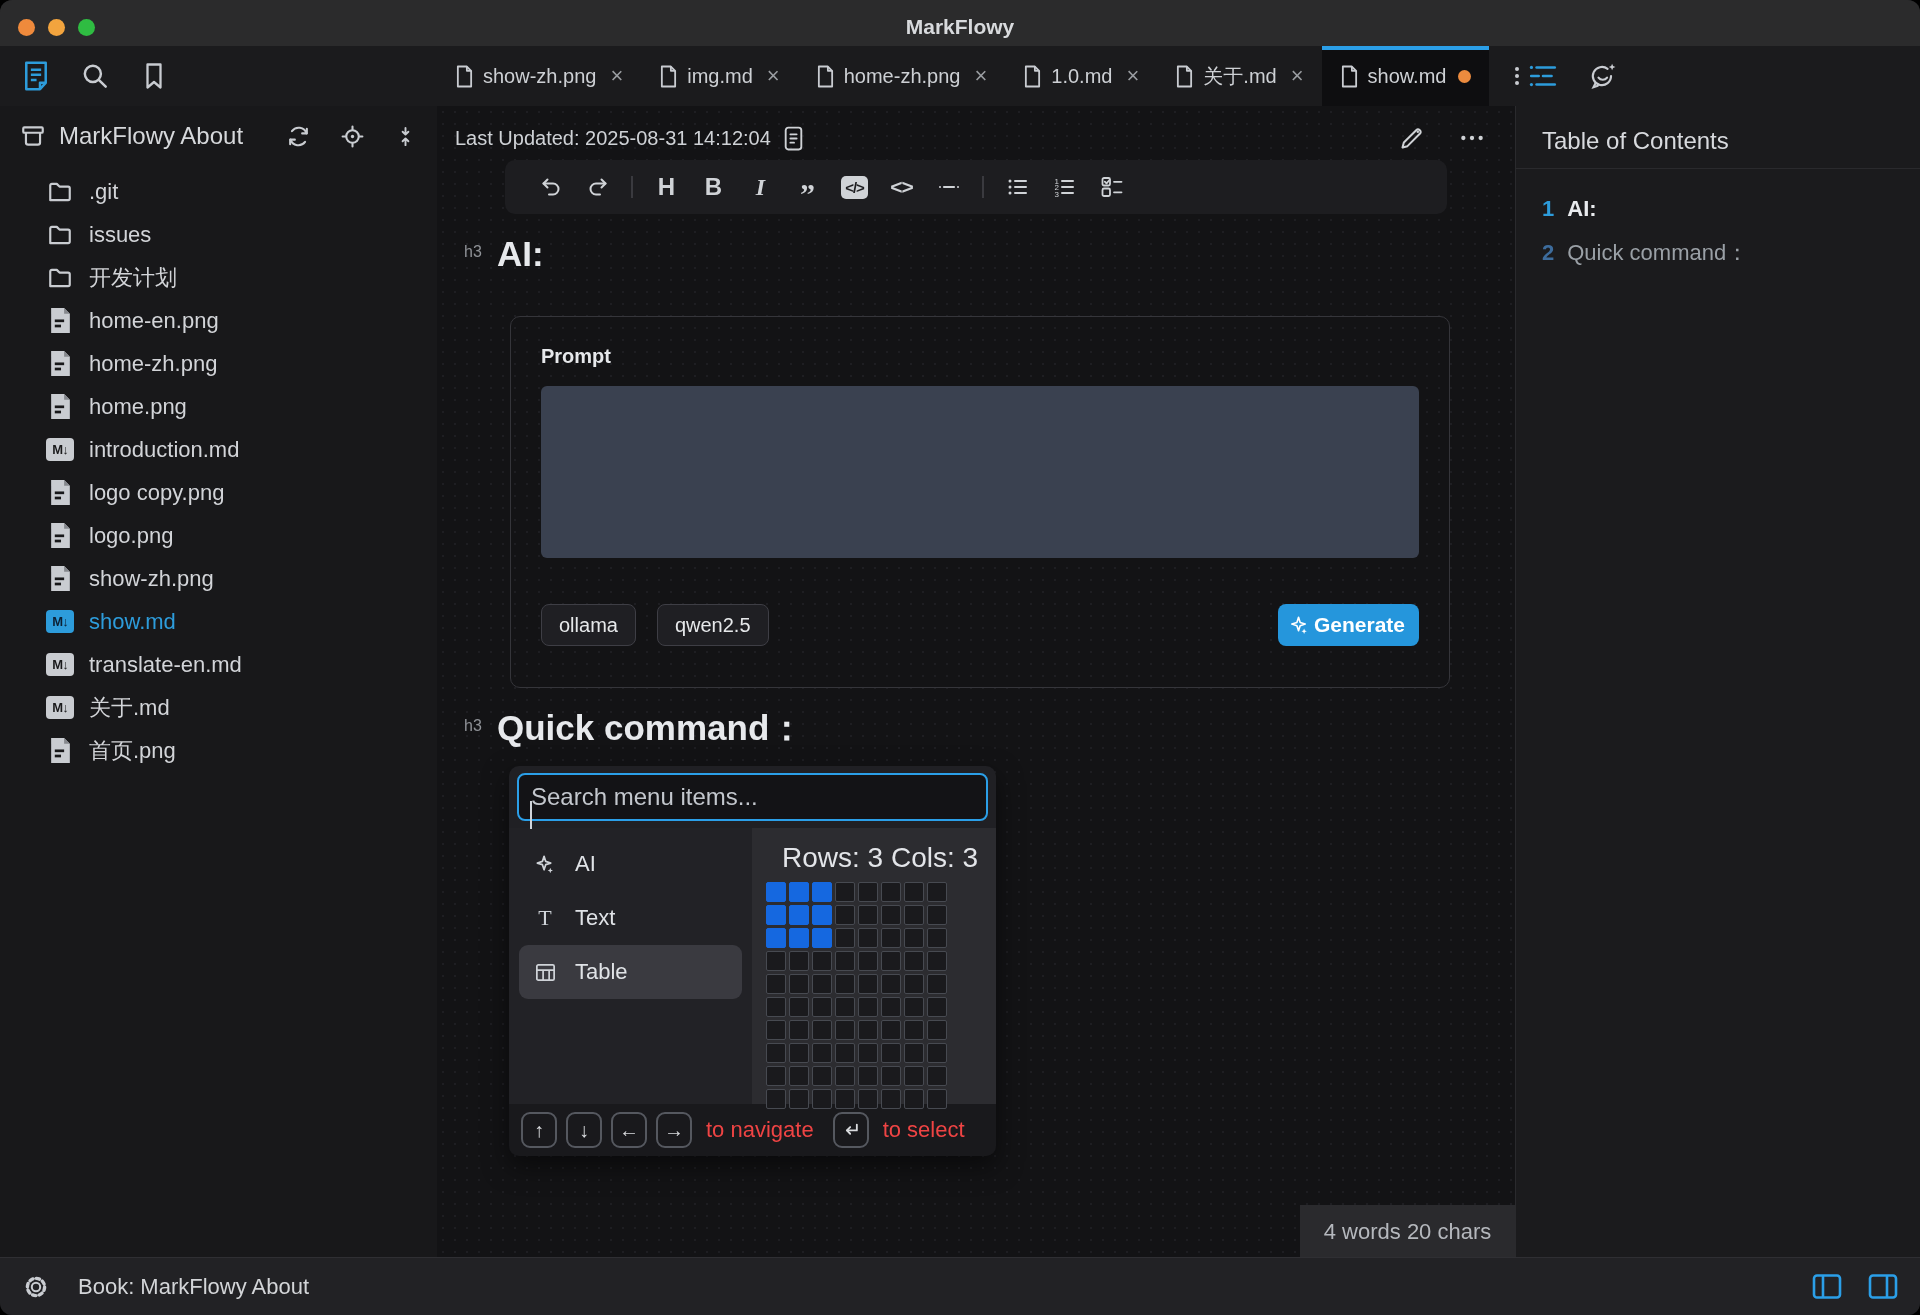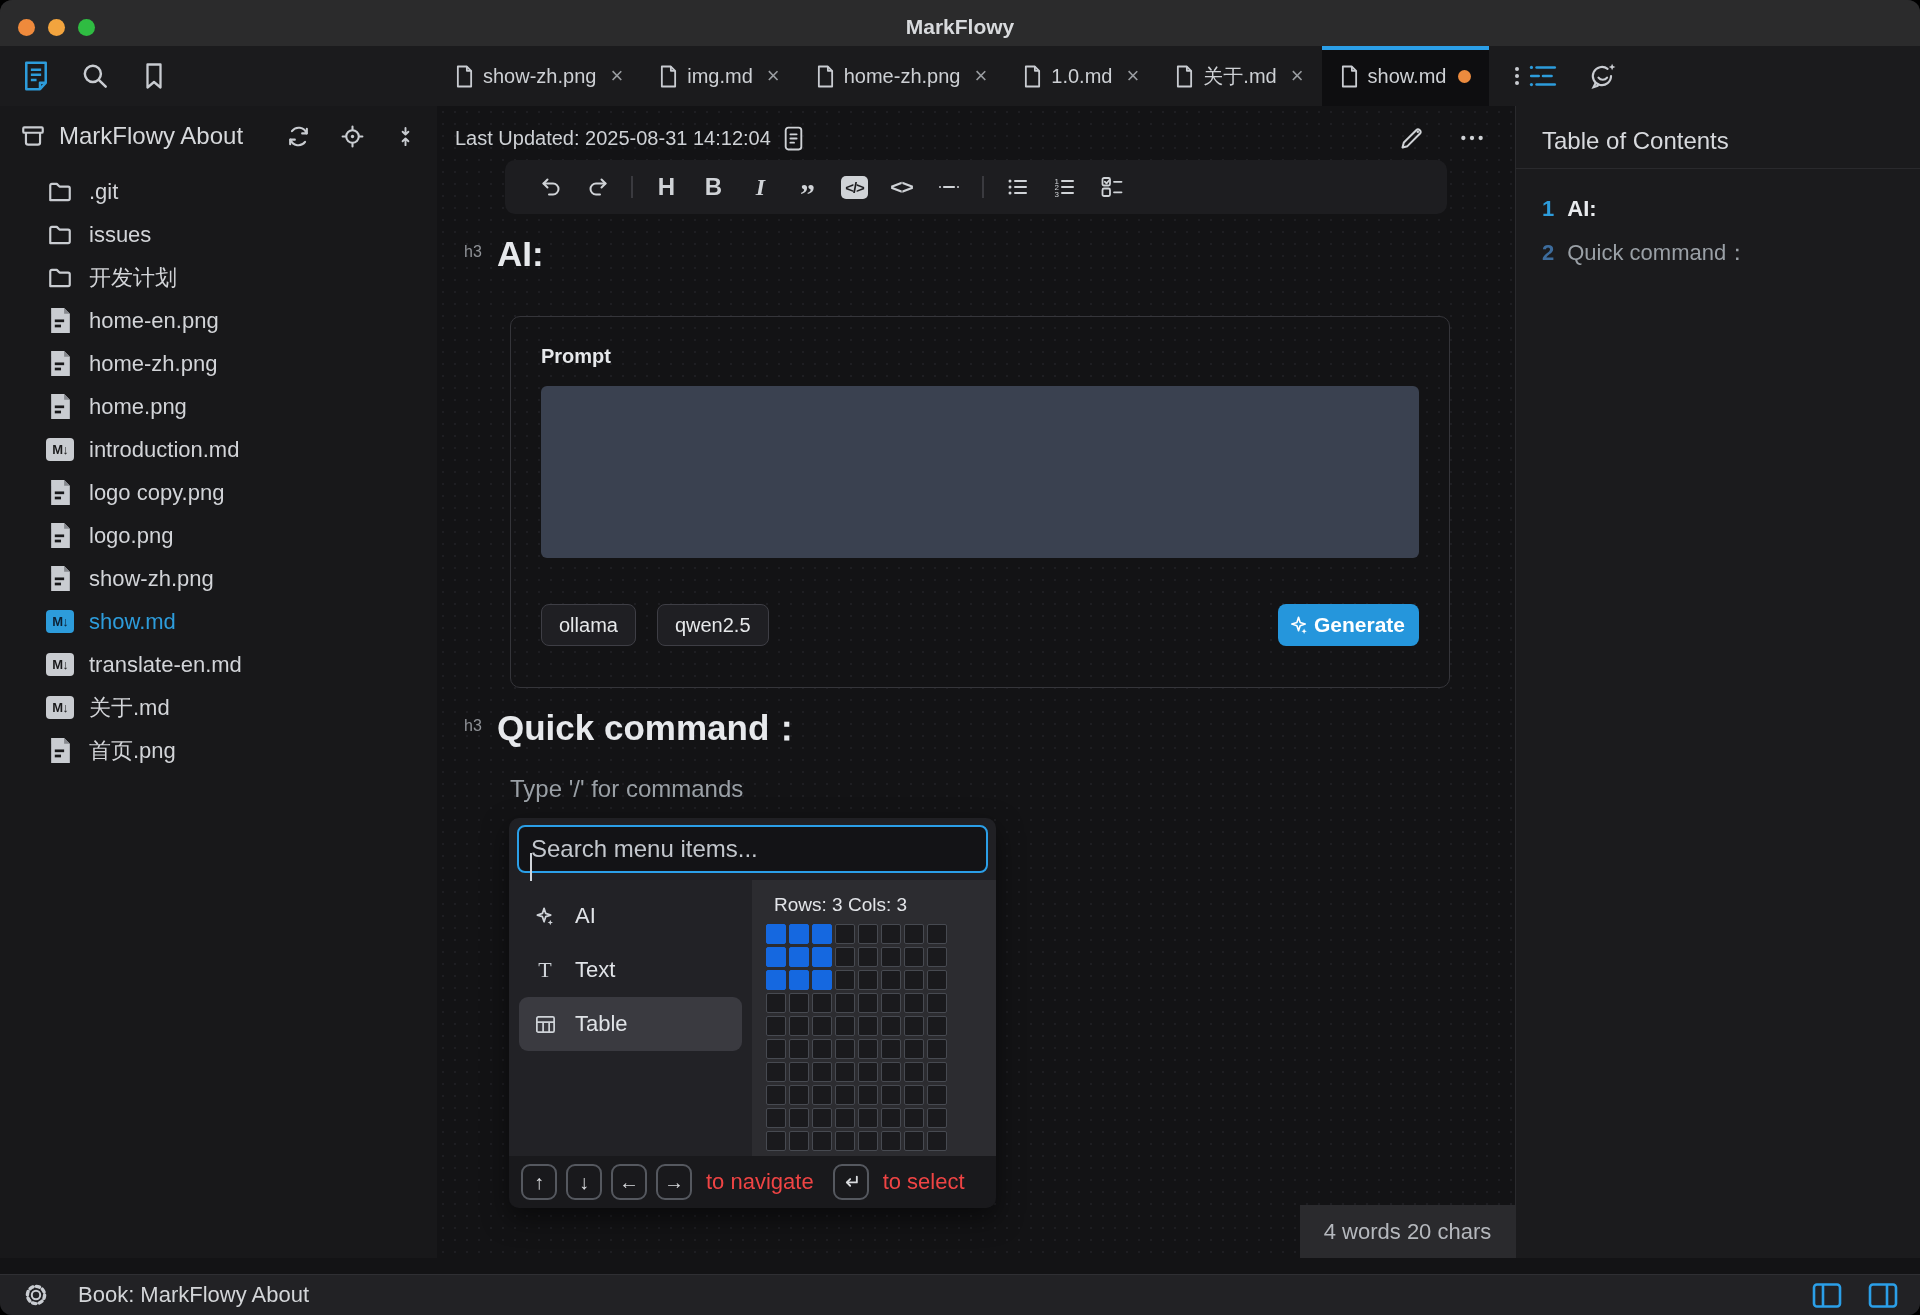--- a/index.html
+++ b/index.html
@@ -71,42 +71,42 @@
   .cmd-search{width:100%;height:48px;box-sizing:border-box;background:#131316;border:2px solid #2b9fe8;border-radius:8px;color:#e3e6ea;font-size:24px;padding:0 12px;outline:none;font-family:inherit;}
   .cmd-search::placeholder{color:#c3c7cd;}
   .caret{position:absolute;left:13px;top:10px;width:2px;height:28px;background:#d0d4da;}
   .cmd-body{display:flex;height:276px;}
   .cmd-menu{width:243px;box-sizing:border-box;background:#222226;padding:9px 10px;flex:none;}
   .menu-item{display:flex;align-items:center;gap:17px;height:54px;padding:0 13px;border-radius:9px;font-size:22px;color:#e0e3e7;}
   .menu-item.selected{background:#3a3a40;}
   .mi-icon{width:26px;display:flex;justify-content:center;color:#cfd3d8;}
   .t-glyph{font-size:22px;color:#cfd3d8;font-family:"Liberation Serif",serif;}
   .cmd-grid-zone{flex:1;background:#2c2c30;padding:12px 14px;box-sizing:border-box;}
-  .grid-label{font-size:19px;color:#e3e5e9;margin:2px 0 8px 8px;}
+  .grid-label{font-size:28px;color:#e3e5e9;margin:2px 0 8px 16px;}
   .size-grid{display:grid;grid-template-columns:repeat(8,20px);gap:3px;}
   .cell{width:20px;height:20px;box-sizing:border-box;background:#1a1a1d;border:1px solid #474a51;border-radius:2px;}
   .cell.on{background:#1568e0;border-color:#1568e0;}
   .cmd-footer{background:#19191c;height:52px;display:flex;align-items:center;gap:9px;padding:0 12px;}
   .key{min-width:36px;height:36px;box-sizing:border-box;border:2px solid #55585f;border-radius:9px;display:flex;align-items:center;justify-content:center;font-size:20px;color:#d9dbde;}
   .key-label{font-size:22px;color:#ef4444;margin:0 10px 0 5px;}
 
   .word-badge{position:absolute;right:0;bottom:0;width:215px;height:53px;background:#2a2a2d;display:flex;align-items:center;justify-content:center;font-size:22px;color:#b5b8bd;}
 
   
   .toc{position:absolute;top:106px;left:1515px;right:0;bottom:57px;background:#1b1b1d;border-left:1px solid #2a2a2d;box-sizing:border-box;}
   .toc-header{height:54px;margin-top:8px;display:flex;align-items:center;padding:0 26px;font-size:24px;color:#d8dade;border-bottom:1px solid #2a2a2d;}
   .toc-list{padding:18px 26px;}
   .toc-item{display:flex;gap:13px;align-items:center;height:44px;font-size:22px;}
   .toc-item .toc-num{font-weight:bold;color:#3d6c9c;}
   .toc-item .toc-label{color:#9aa0a6;}
   .toc-item.active .toc-num{color:#2d9cdb;}
   .toc-item.active .toc-label{color:#e9ebee;font-weight:bold;}
 
   
-  .statusbar{position:absolute;bottom:0;left:0;right:0;height:41px;background:#222225;border-top:1px solid #2f2f33;box-sizing:border-box;display:flex;align-items:center;padding:0 22px;}
+  .statusbar{position:absolute;bottom:0;left:0;right:0;height:58px;background:#222225;border-top:1px solid #2f2f33;box-sizing:border-box;display:flex;align-items:center;padding:0 22px;}
   .status-book{margin-left:28px;font-size:22px;color:#d3d5d8;}
   .status-right{margin-left:auto;display:flex;align-items:center;gap:26px;}
   svg{display:block;}
 </style>
 </head>
 <body>
 
 <div class="window">
 
   <div class="titlebar">
@@ -505,21 +505,20 @@
           <span>Generate</span>
         </button>
       </div>
     </div>
 
     <div class="h3-row">
       <span class="h3-marker">h3</span>
       <span class="h3-text">Quick command：</span>
     </div>
 
-    <div class="cmd-hint">Type '/' for commands</div>
 
     <div class="cmd-panel">
       <div class="cmd-search-row">
         <span class="cmd-search-wrap">
           <input class="cmd-search" type="text" placeholder="Search menu items..." style="">
           <span class="caret"></span>
         </span>
       </div>
       <div class="cmd-body">
         <div class="cmd-menu">

